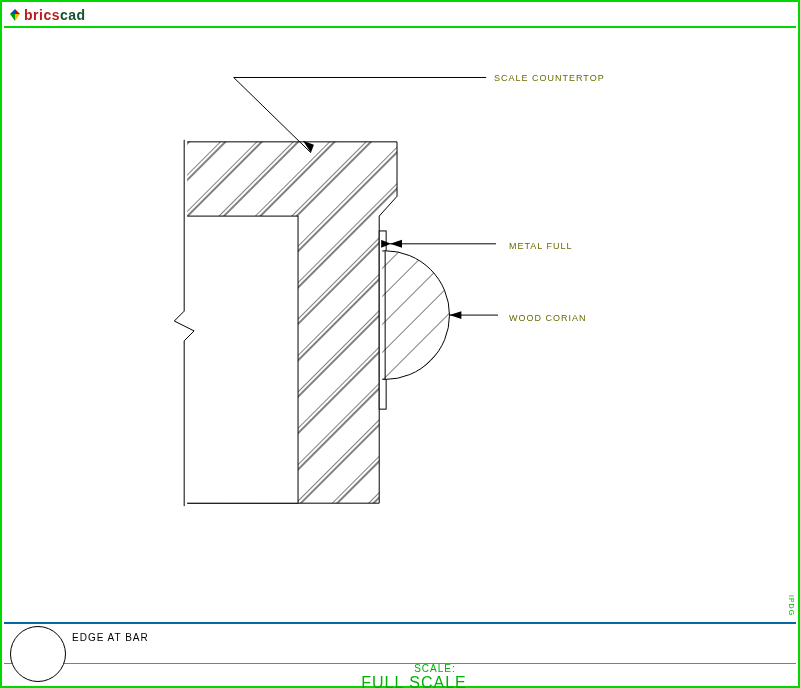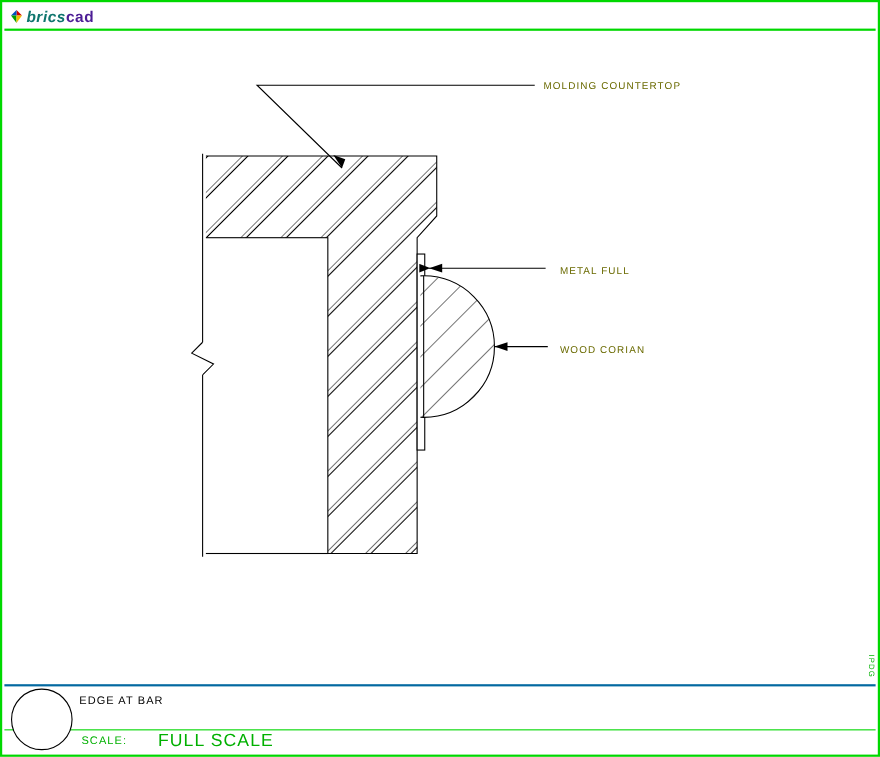--- a/index.html
+++ b/index.html
@@ -2,26 +2,26 @@
 <html><head>
 <meta charset="utf-8">
 <style>
   * { margin:0; padding:0; box-sizing:border-box; }
   html, body { width:800px; height:688px; background:#fff; font-family:Arial,Helvetica,sans-serif; }
   .frame { position:absolute; top:0; left:0; width:800px; height:688px; border:2px solid #00d800; }
   .header { position:absolute; top:2px; left:2px; right:2px; height:24px; border-bottom:2px solid #00d800; padding-left:4px; display:flex; align-items:center; gap:2px; }
   .logo { width:14px; height:14px; position:relative; }
   .logo svg { display:block; }
   .brand { font-size:14px; font-weight:bold; letter-spacing:0.5px; }
-  .brand .brics { color:#0f766e;font-style:italic; }
-  .brand .cad  { color:#4c1d95; }
+  .brand .brics { color:#b91c1c; }
+  .brand .cad  { color:#14532d; }
   .canvas { position:absolute; top:26px; left:2px; right:2px; bottom:66px; }
   .footer { position:absolute; left:2px; right:2px; bottom:2px; height:62px; border-top:2px solid #0369a1; }
   .footer-top { position:absolute; top:0; left:0; right:0; height:40px; border-bottom:1px solid #00d800; }
-  .footer-bottom { position:absolute; bottom:0; left:0; right:0; height:21px; display:flex; align-items:center; }
+  .footer-bottom { position:absolute; bottom:0; left:0; right:0; height:21px; display:flex; align-items:center;flex-direction:column; }
   .title-circle { position:absolute; top:2px; left:6px; width:56px; height:56px; border:1px solid #000; border-radius:50%; background:#fff; z-index:2; }
   .title-text { position:absolute; top:8px; left:68px; font-size:10px; letter-spacing:1px; color:#000; }
   .scale-label { margin-left:70px; font-size:10px; letter-spacing:1px; color:#00b000; }
   .scale-value { margin-left:28px; font-size:16px; letter-spacing:1px; color:#00b000; }
   .sidetext { position:absolute; right:3px; bottom:70px; font-size:7px; color:#00b000; writing-mode:vertical-rl; letter-spacing:1px; }
   .annotation { position:absolute; font-size:9px; letter-spacing:1px; color:#6a6a00; white-space:nowrap; }
   svg.drawing { position:absolute; top:0; left:0; width:100%; height:100%; }
 </style>
 </head>
 <body>
@@ -83,21 +83,21 @@
       <path d="M308,126 L230,50 L485,50" fill="none" stroke="#000" stroke-width="1"></path>
       <polygon points="308,126 300,114 311,118" fill="#000"></polygon>
 
       <line x1="388" y1="218" x2="495" y2="218" stroke="#000" marker-start="url(#arrow)"></line>
       <polygon points="388,218 400,214 400,222" fill="#000"></polygon>
 
       <line x1="448" y1="290" x2="497" y2="290" stroke="#000"></line>
       <polygon points="448,290 460,286 460,294" fill="#000"></polygon>
     </svg>
 
-    <div class="annotation" style="top:45px; left:490px;">MOLDING COUNTERTOP</div>
+    <div class="annotation" style="top:45px; left:490px;">SCALE COUNTERTOP</div>
     <div class="annotation" style="top:213px; left:505px;">METAL FULL</div>
     <div class="annotation" style="top:285px; left:505px;">WOOD CORIAN</div>
   </div>
 
   <div class="sidetext">IPDG</div>
 
   <div class="footer">
     <div class="title-circle"></div>
     <div class="footer-top">
       <div class="title-text">EDGE AT BAR</div>

